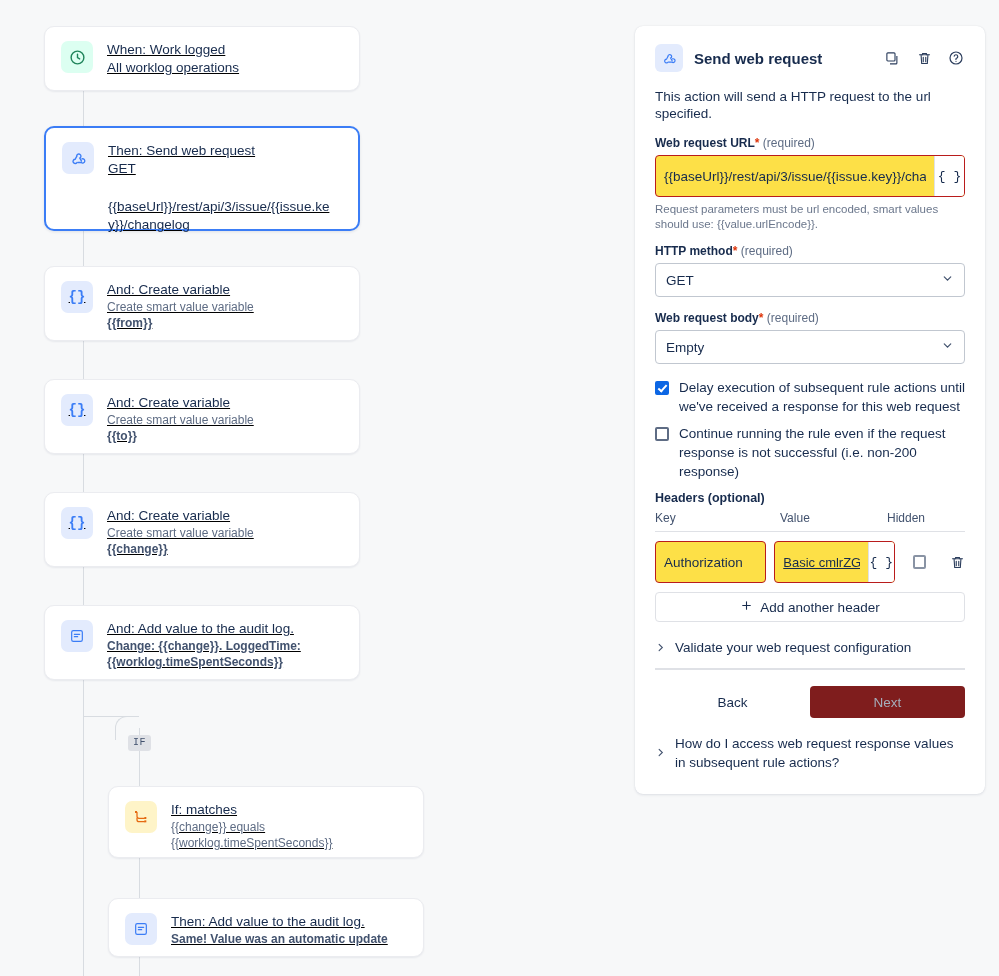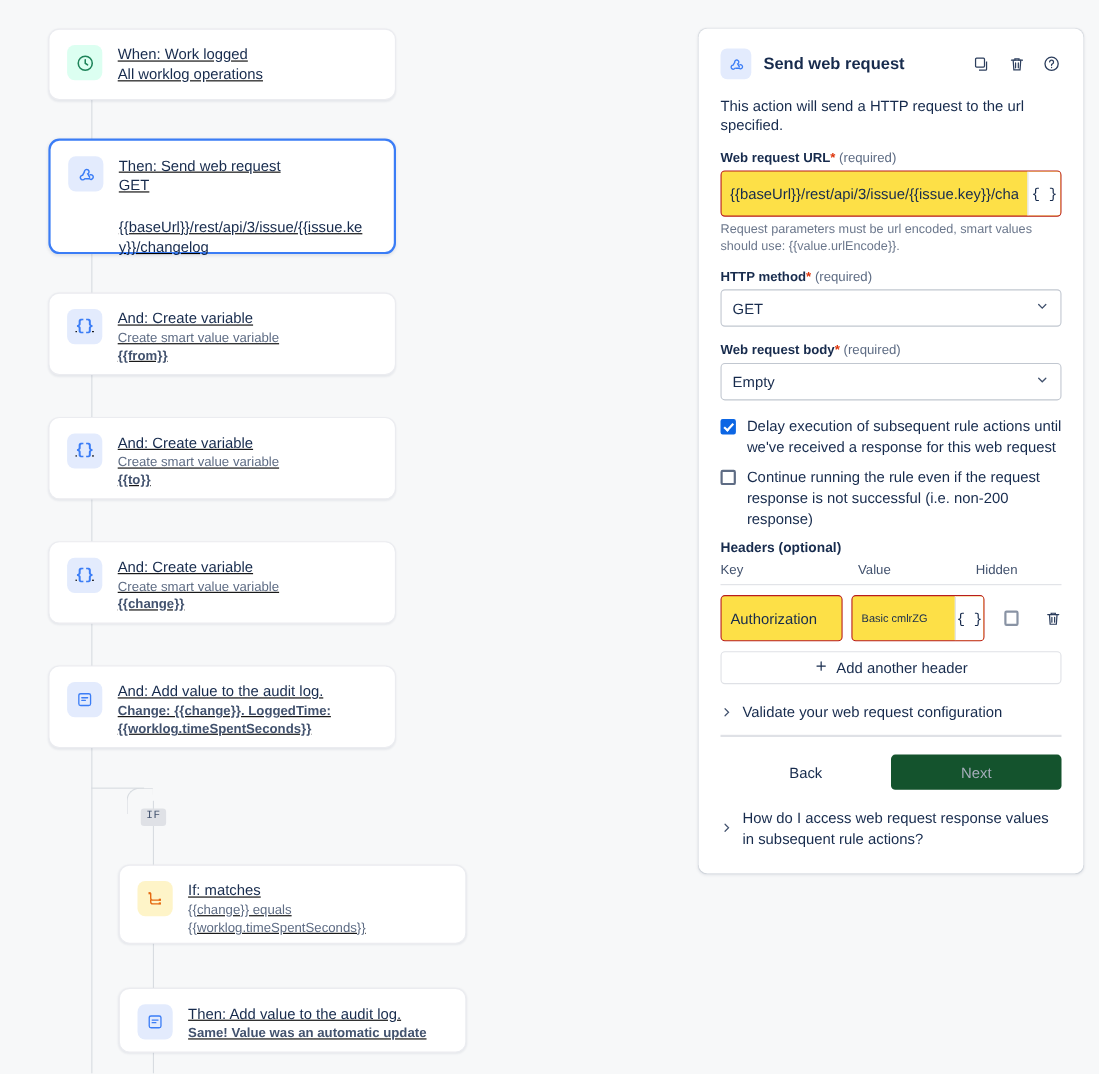--- a/index.html
+++ b/index.html
@@ -156,21 +156,21 @@
     display: flex; font-size: 12px; color: #42526e;
     padding-bottom: 6px; border-bottom: 1px solid #dfe1e6; margin-bottom: 9px;
   }
   .hdr-cols .c-key { width: 125px; }
   .hdr-cols .c-val { flex: 1; }
   .hdr-cols .c-hid { width: 78px; text-align: left; }
 
   .hdr-row { display: flex; align-items: center; margin-bottom: 9px; }
   .hdr-row .key-in { width: 120px; margin-right: 8px; }
   .hdr-row .val-in { width: 130px; margin-right: 18px; }
-  .hdr-row .val-in input { font-size: 10px; }
+  .hdr-row .val-in input { font-size: 13px; text-decoration: underline; }
   .hdr-row .val-in .sv-btn { width: 26px; min-width: 26px; }
   .hdr-cbox {
     width: 14px; height: 14px; border: 2px solid #8993a4;
     border-radius: 2px; background: #fff; margin-right: 24px; cursor: pointer;
   }
   .trash-sm { color: #42526e; cursor: pointer; display: flex; }
 
   .add-btn {
     height: 30px; border: 1px solid #dfe1e6; border-radius: 4px;
     display: flex; align-items: center; justify-content: center; gap: 7px;
@@ -183,21 +183,21 @@
   }
   .chev-right { color: #42526e; margin-top: 1px; font-size: 13px; }
   .divider { height: 2px; background: #dfe1e6; margin: 10px 0 16px 0; }
   .btn-row { display: flex; align-items: flex-start; gap: 0; margin-bottom: 16px; }
   .btn-back {
     flex: 0 0 155px; height: 32px; display: flex; align-items: center; justify-content: center;
     font-size: 13.5px; color: #172b4d; cursor: pointer; border-radius: 4px; background: transparent;
   }
   .btn-next {
     flex: 1; height: 32px; display: flex; align-items: center; justify-content: center;
-    font-size: 13.5px; color: #a5adba; background: #14532d; border-radius: 4px; cursor: default;
+    font-size: 13.5px; color: #a5adba; background: #7f1d1d; border-radius: 4px; cursor: default;
   }
 </style>
 </head>
 <body>
 
 <div class="page">
 
   <div class="canvas">
     <div class="trunk"></div>
     <div class="branch-h"></div>

